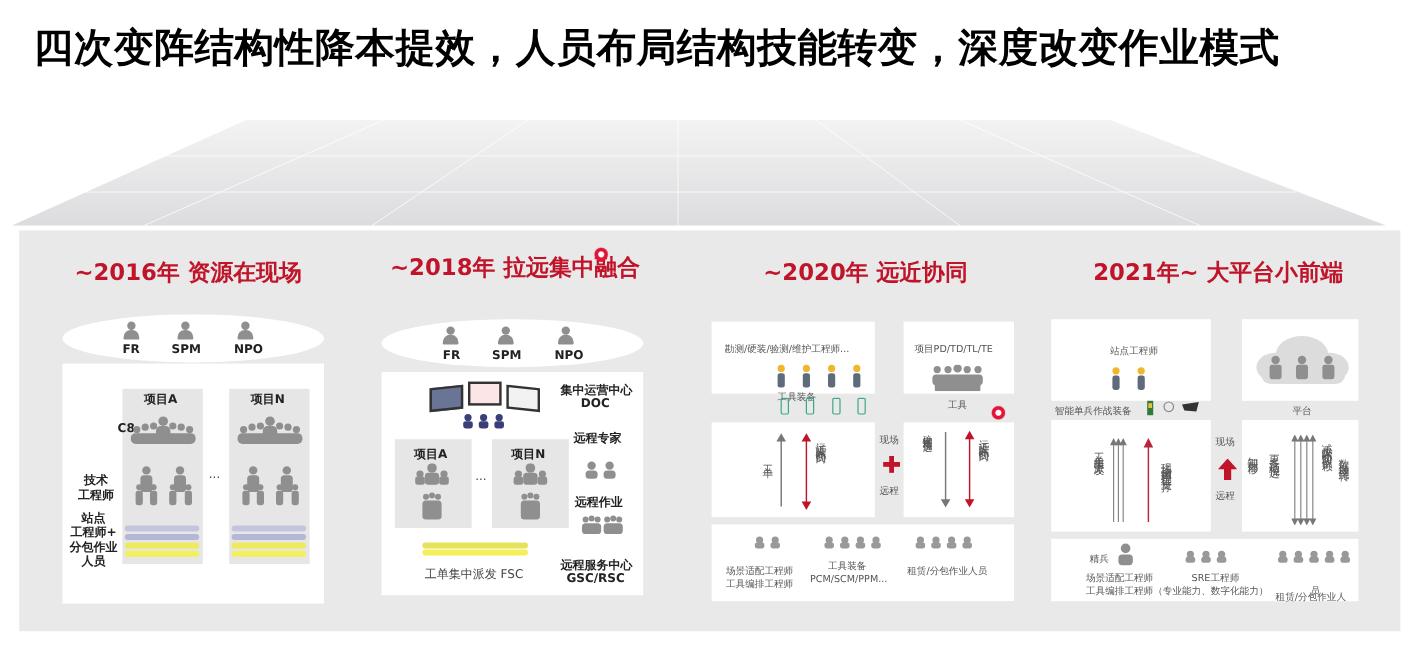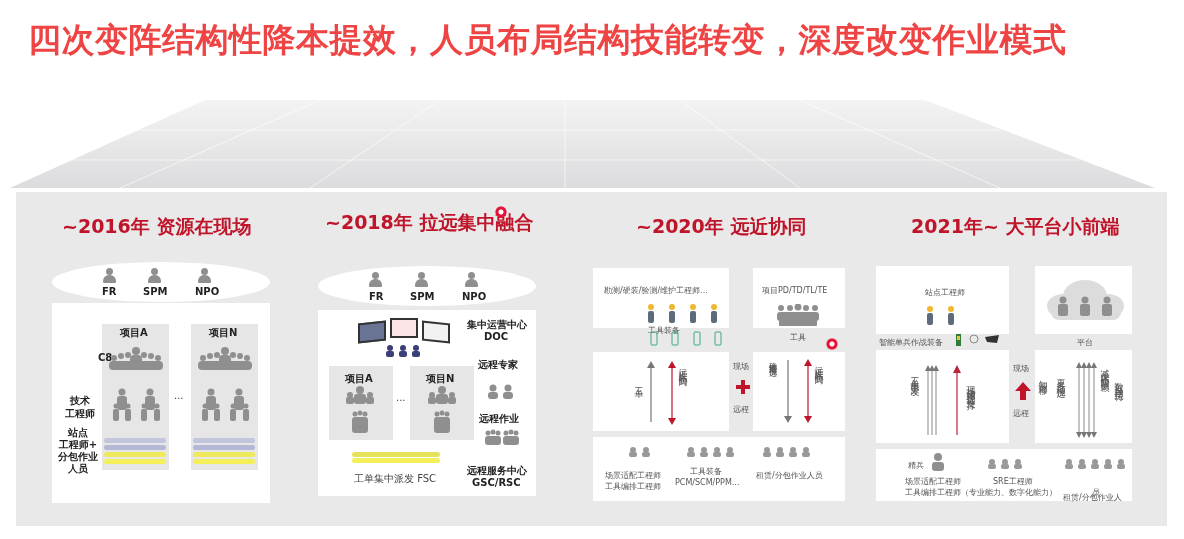--- a/index.html
+++ b/index.html
@@ -1,21 +1,21 @@
 <!DOCTYPE html>
 <html><head>
 <meta charset="utf-8">
 <style>
   * { box-sizing: border-box; margin: 0; padding: 0; }
   html, body { width: 1184px; height: 539px; overflow: hidden; background: #ffffff; }
   body { position: relative; font-family: "DejaVu Sans", "Liberation Sans", sans-serif; color: #333; }
 
   .main-title {
     position: absolute; left: 28px; top: 18px; width: 1140px;
-    font-size: 33px; font-weight: bold; color: #ef4444; letter-spacing: 0.5px; white-space: nowrap;
+    font-size: 33px; font-weight: bold; color: #000000; letter-spacing: 0.5px; white-space: nowrap;
   }
 
   .roof { position: absolute; left: 0; top: 100px; width: 1184px; height: 90px; }
 
   .stage {
     position: absolute; left: 16px; top: 192px; width: 1151px; height: 334px;
     background: #e9e9e9;
   }
 
   .era-title {

